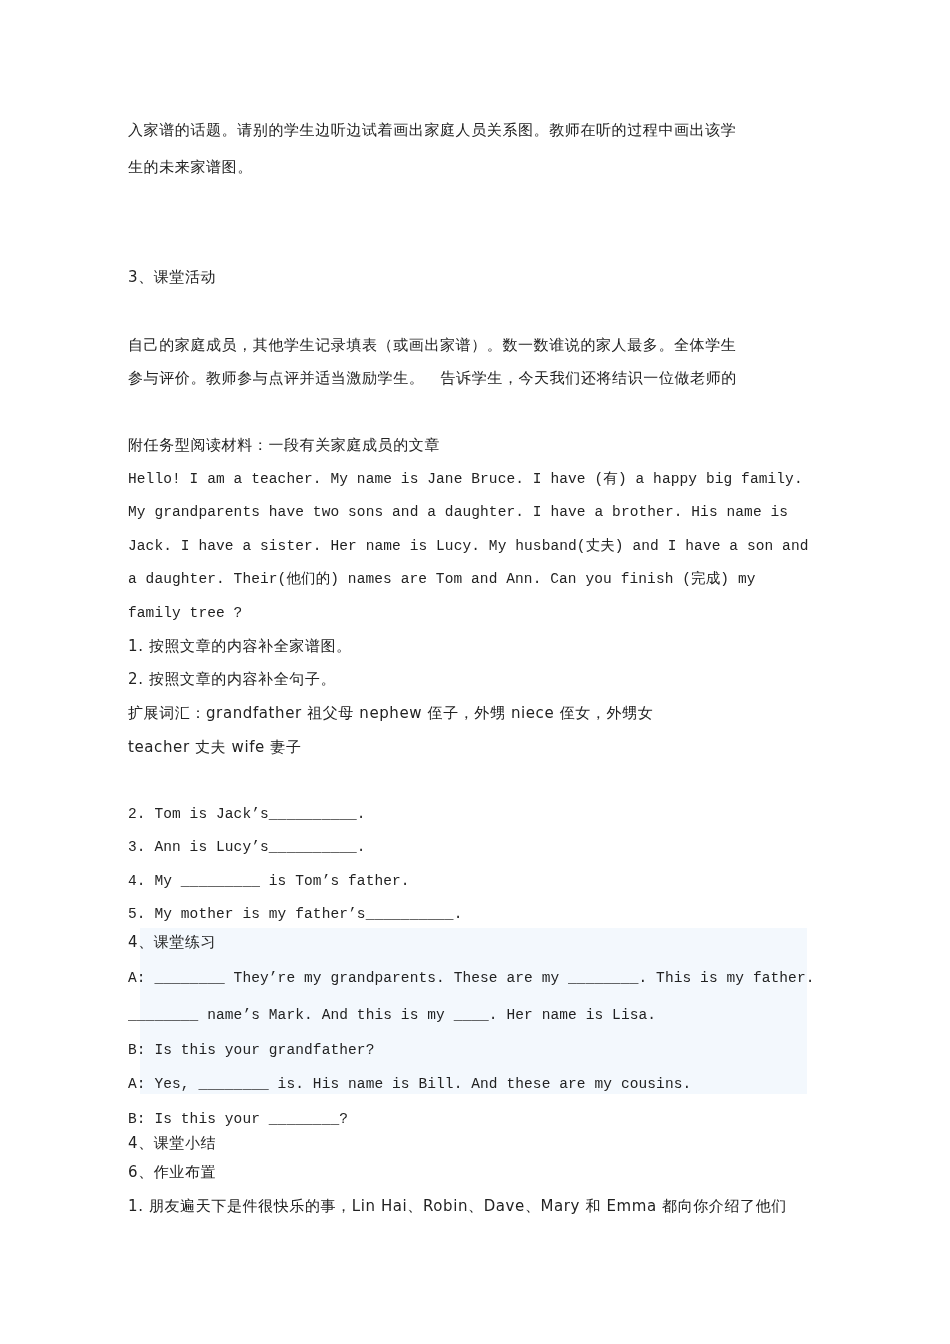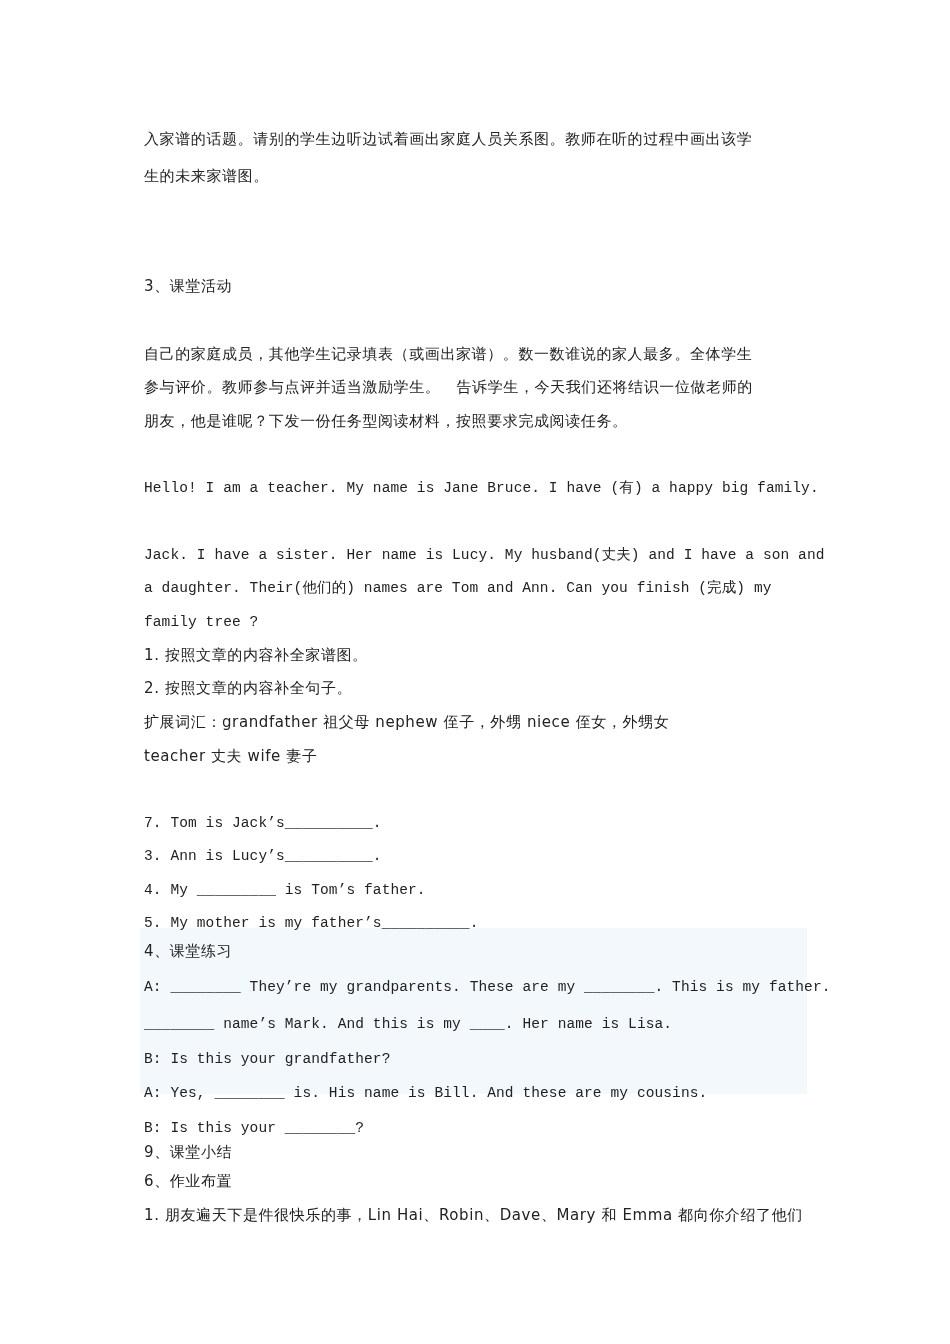--- a/index.html
+++ b/index.html
@@ -1,55 +1,56 @@
 <!DOCTYPE html>
 <html><head>
 <meta charset="utf-8">
 <style>
   html, body { margin: 0; padding: 0; background: #ffffff; }
   body { width: 950px; height: 1344px; position: relative; overflow: hidden;
          font-family: "DejaVu Serif", "Liberation Serif", serif; color: #222; }
   .page { position: absolute; left: 0; top: 0; width: 950px; height: 1344px; }
-  .line { position: absolute; left: 144px; white-space: pre; font-size: 15px; line-height: 20px; margin-top: 9px; }
+  .line { position: absolute; left: 128px; white-space: pre; font-size: 15px; line-height: 20px; }
   .mono { font-family: "Liberation Mono", "DejaVu Sans Mono", monospace; font-size: 14.5px; letter-spacing: 0.1px; text-align: right; }
   .cn { font-family: "DejaVu Sans", "Liberation Sans", sans-serif; font-size: 15px; letter-spacing: 0.6px; }
   .hl { position: absolute; left: 140px; top: 928px; width: 667px; height: 166px; background: #f3f8fd; }
 </style>
 </head>
 <body>
 
 <div class="page">
   <div class="hl"></div>
 
   <div class="line cn" style="top:120px">入家谱的话题。请别的学生边听边试着画出家庭人员关系图。教师在听的过程中画出该学</div>
   <div class="line cn" style="top:157px">生的未来家谱图。</div>
 
   <div class="line cn" style="top:267px">3、课堂活动</div>
   <div class="line cn" style="top:335px">自己的家庭成员，其他学生记录填表（或画出家谱）。数一数谁说的家人最多。全体学生</div>
   <div class="line cn" style="top:368px">参与评价。教师参与点评并适当激励学生。   告诉学生，今天我们还将结识一位做老师的</div>
-  <div class="line cn" style="top:402px">朋友，他是谁呢？下发一份任务型阅读材料，按照要求完成阅读任务。</div>
+  <div class="line cn" style="top:435px">附任务型阅读材料：一段有关家庭成员的文章</div>
 
   <div class="line mono" style="top:469px">Hello! I am a teacher. My name is Jane Bruce. I have (有) a happy big family.</div>
+  <div class="line mono" style="top:502px">My grandparents have two sons and a daughter. I have a brother. His name is</div>
   <div class="line mono" style="top:536px">Jack. I have a sister. Her name is Lucy. My husband(丈夫) and I have a son and</div>
   <div class="line mono" style="top:569px">a daughter. Their(他们的) names are Tom and Ann. Can you finish (完成) my</div>
   <div class="line mono" style="top:603px">family tree ?</div>
 
   <div class="line cn" style="top:636px">1. 按照文章的内容补全家谱图。</div>
   <div class="line cn" style="top:669px">2. 按照文章的内容补全句子。</div>
   <div class="line cn" style="top:703px">扩展词汇：grandfather 祖父母 nephew 侄子，外甥 niece 侄女，外甥女</div>
   <div class="line cn" style="top:737px">teacher 丈夫 wife 妻子</div>
 
-  <div class="line mono" style="top:804px">7. Tom is Jack’s__________.</div>
+  <div class="line mono" style="top:804px">2. Tom is Jack’s__________.</div>
   <div class="line mono" style="top:837px">3. Ann is Lucy’s__________.</div>
   <div class="line mono" style="top:871px">4. My _________ is Tom’s father.</div>
   <div class="line mono" style="top:904px">5. My mother is my father’s__________.</div>
 
   <div class="line cn" style="top:932px">4、课堂练习</div>
   <div class="line mono" style="top:968px">A: ________ They’re my grandparents. These are my ________. This is my father.</div>
   <div class="line mono" style="top:1005px">________ name’s Mark. And this is my ____. Her name is Lisa.</div>
   <div class="line mono" style="top:1040px">B: Is this your grandfather?</div>
   <div class="line mono" style="top:1074px">A: Yes, ________ is. His name is Bill. And these are my cousins.</div>
   <div class="line mono" style="top:1109px">B: Is this your ________?</div>
 
-  <div class="line cn" style="top:1133px">9、课堂小结</div>
+  <div class="line cn" style="top:1133px">4、课堂小结</div>
   <div class="line cn" style="top:1162px">6、作业布置</div>
   <div class="line cn" style="top:1196px">1. 朋友遍天下是件很快乐的事，Lin Hai、Robin、Dave、Mary 和 Emma 都向你介绍了他们</div>
 </div>
 
 </body></html>

